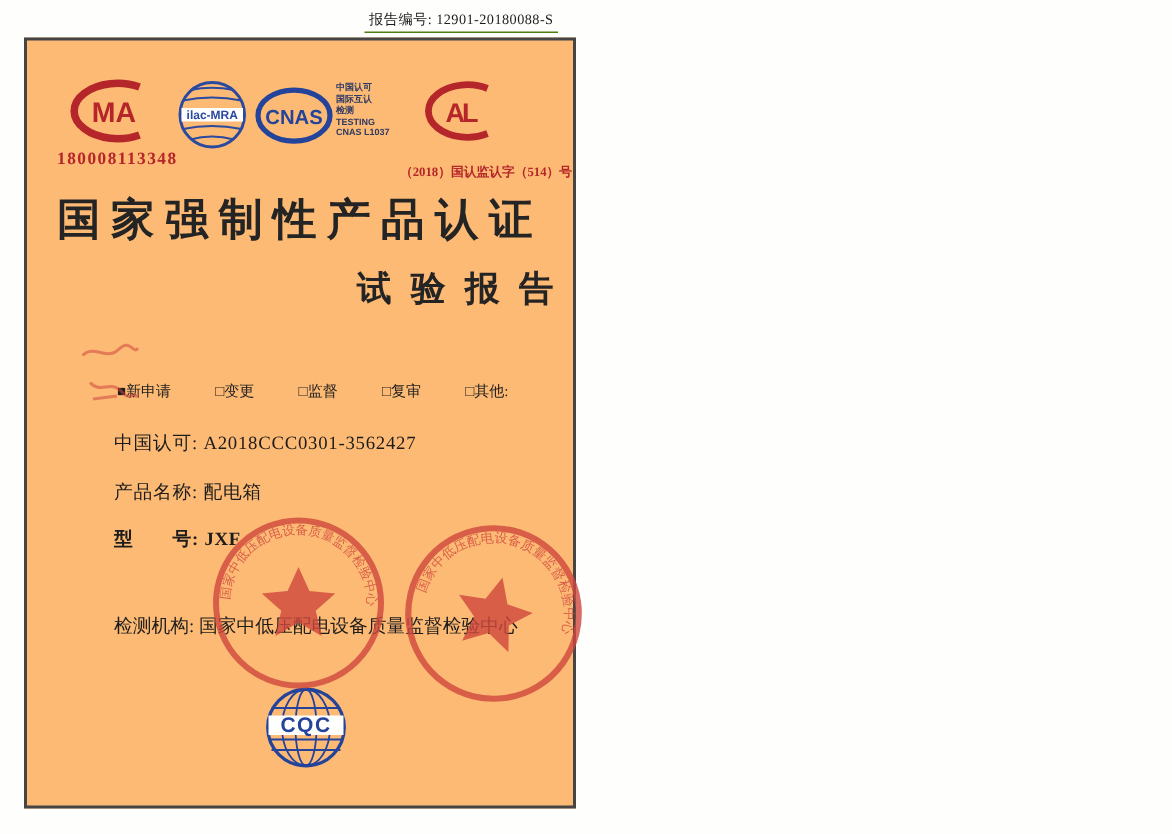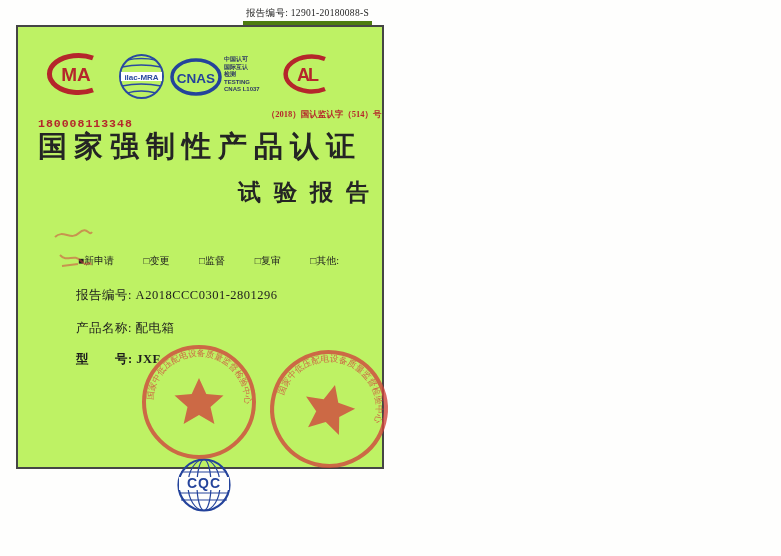--- a/index.html
+++ b/index.html
@@ -2,25 +2,25 @@
 <html><head>
 <meta charset="utf-8">
 <style>
   * { margin:0; padding:0; box-sizing:border-box; }
   html,body { width:781px; height:556px; }
   body { position:relative; background:#ffffff; font-family:"Liberation Serif","DejaVu Serif",serif; color:#1c1c1c; overflow:hidden; }
 
   .sheet { position:absolute; background:#fefefd; }
 
   
-  .lp-report { position:absolute; left:243px; top:7px; font-size:9.5px; letter-spacing:.3px; border-bottom:5px solid #4d7c0f; padding:0 3px 1px 3px; }
-  .lp-box { position:absolute; left:16px; top:25px; width:368px; height:444px; border:2px solid #454545; background:#bef264; }
+  .lp-report { position:absolute; left:243px; top:7px; font-size:9.5px; letter-spacing:.3px; border-bottom:1px solid #4d7c0f; padding:0 3px 1px 3px; }
+  .lp-box { position:absolute; left:16px; top:25px; width:368px; height:514px; border:2px solid #454545; background:#fdba74; }
 
   .cma-svg { position:absolute; left:24px; top:24px; }
-  .cma-num { position:absolute; left:20px; top:90px; color:#b5262b; font-size:11.5px; font-weight:bold; letter-spacing:1px; font-family:Liberation Mono, monospace; }
+  .cma-num { position:absolute; left:20px; top:73px; color:#b5262b; font-size:11.5px; font-weight:bold; letter-spacing:1px; font-family:Liberation Serif, serif; }
   .ilac-svg { position:absolute; left:100px; top:26px; }
   .cnas-svg { position:absolute; left:152px; top:31px; }
   .cnas-cap { position:absolute; left:206px; top:29px; font-size:6px; line-height:7.6px; color:#2e3a63; font-weight:bold; font-family:"Liberation Sans",sans-serif; }
   .al-svg { position:absolute; left:260px; top:24px; }
   .al-cap { position:absolute; left:240px; top:82px; width:132px; color:#b5262b; font-size:8.5px; font-weight:bold; text-align:center; }
 
   .lp-title1 { position:absolute; top:100px; left:0; width:100%; text-align:center; font-size:29px; font-weight:600; letter-spacing:7px; color:#242424; }
   .lp-title2 { position:absolute; top:150px; left:0; width:100%; text-align:right; font-size:23px; font-weight:600; letter-spacing:13px; color:#242424; }
 
   .apply-row { position:absolute; top:227px; left:0; width:100%; text-align:center; font-size:10px; color:#1d1d1d; }
@@ -80,24 +80,25 @@
     <div class="lp-title2">试验报告</div>
 
     <div class="apply-row">
       <span>■新申请</span>
       <span>□变更</span>
       <span>□监督</span>
       <span>□复审</span>
       <span>□其他:</span>
     </div>
 
-    <div class="lp-field f0"><span>报告编号: </span><span>A2018CCC0301-2801296</span></div>
+    <div class="lp-field f0"><span>中国认可: </span><span>A2018CCC0301-3562427</span></div>
     <div class="lp-field f1"><span>产品名称: </span><span>配电箱</span></div>
     <div class="lp-field f2"><span>型　　号: </span><span>JXF</span></div>
 
+    <div class="agency-line"><span>检测机构: </span><span>国家中低压配电设备质量监督检验中心</span></div>
 
     <svg class="cqc-svg" width="56" height="56" viewBox="0 0 56 56">
       <circle cx="28" cy="28" r="25.5" fill="none" stroke="#24439b" stroke-width="2.2"></circle>
       <ellipse cx="28" cy="28" rx="16" ry="25.5" fill="none" stroke="#24439b" stroke-width="1.2"></ellipse>
       <ellipse cx="28" cy="28" rx="7" ry="25.5" fill="none" stroke="#24439b" stroke-width="1.2"></ellipse>
       <path d="M5,15 L51,15 M3,36 L53,36 M5,43 L51,43" stroke="#24439b" stroke-width="1.2"></path>
       <rect x="3" y="20" width="50" height="13" fill="#fefefd"></rect>
       <text x="28" y="31" text-anchor="middle" font-size="14" font-weight="bold" fill="#24439b" letter-spacing="1" font-family="Liberation Sans, sans-serif">CQC</text>
     </svg>
 

